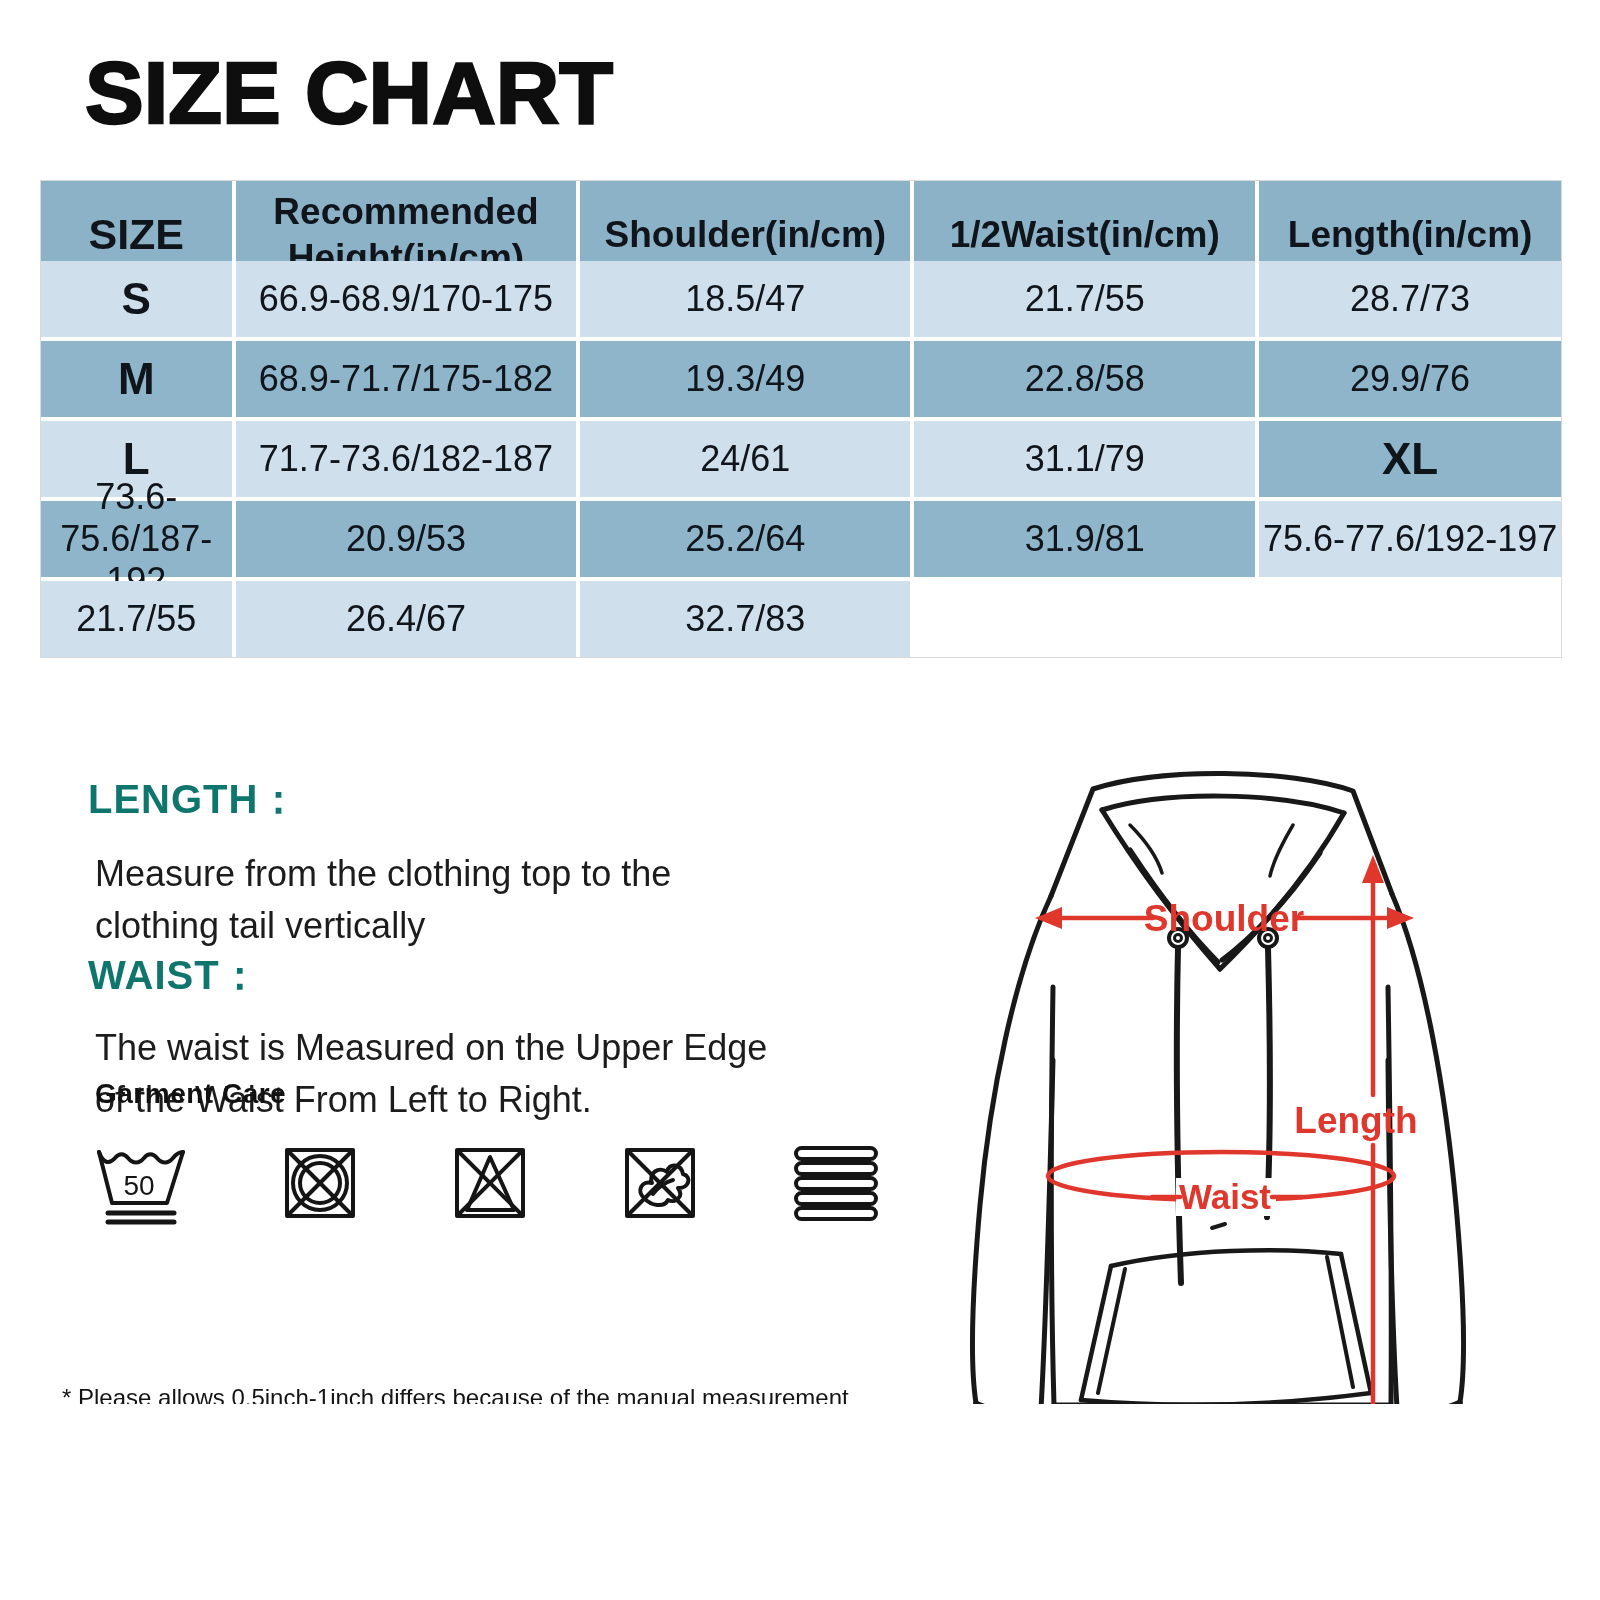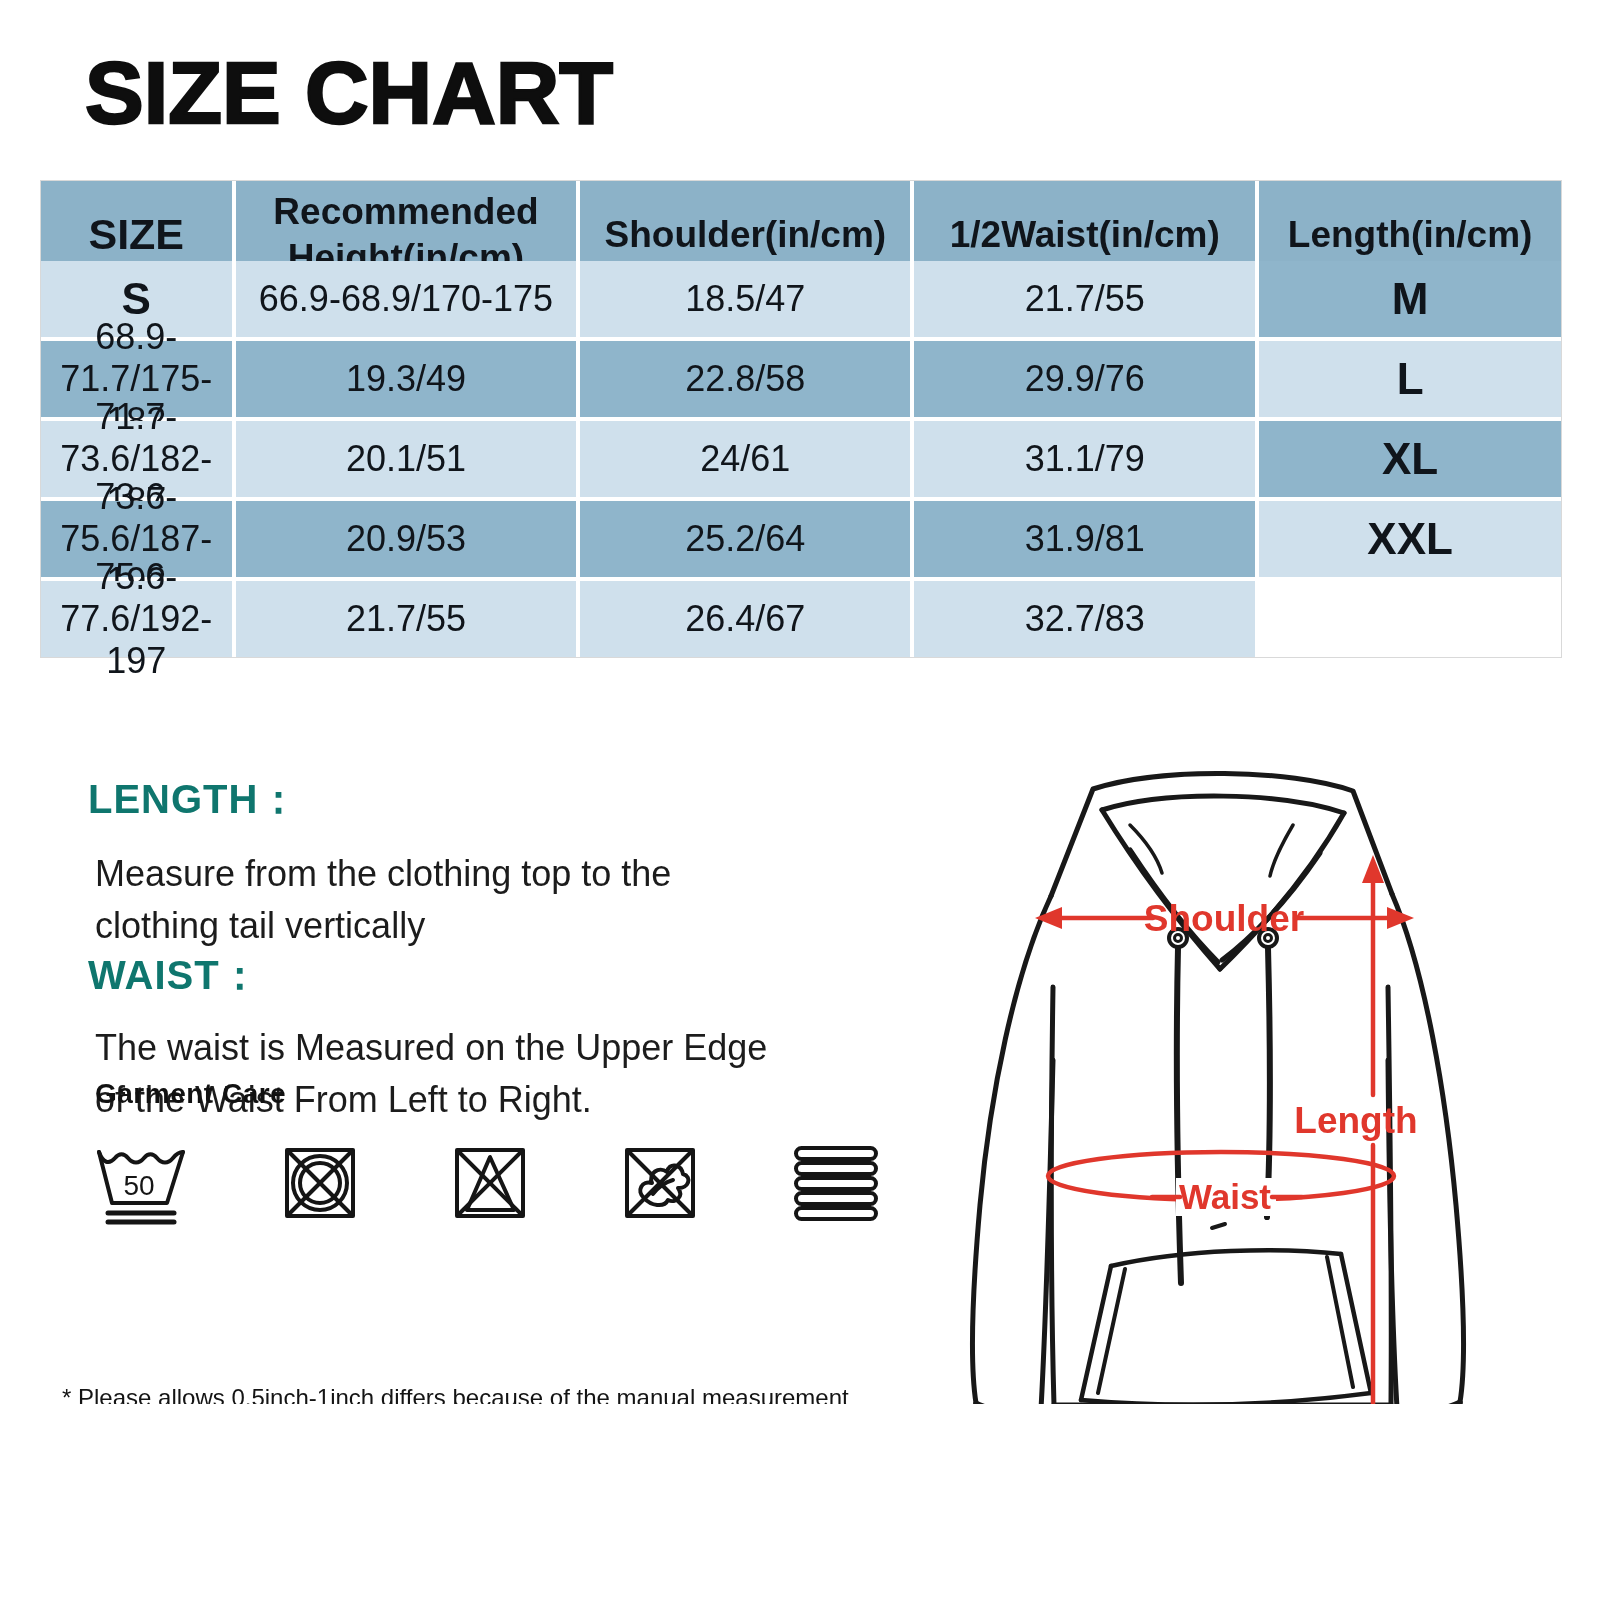--- a/index.html
+++ b/index.html
@@ -44,40 +44,39 @@
         <span class="wrap">Recommended Height(in/cm)</span>
       </div>
     <div class="cell hcell">Shoulder(in/cm)</div>
     <div class="cell hcell">1/2Waist(in/cm)</div>
     <div class="cell hcell">Length(in/cm)</div>
 
     <div class="cell row-light size-label">S</div>
     <div class="cell row-light">66.9-68.9/170-175</div>
     <div class="cell row-light">18.5/47</div>
     <div class="cell row-light">21.7/55</div>
+    <div class="cell row-light">28.7/73</div>
 
     <div class="cell row-dark size-label">M</div>
     <div class="cell row-dark">68.9-71.7/175-182</div>
     <div class="cell row-dark">19.3/49</div>
     <div class="cell row-dark">22.8/58</div>
     <div class="cell row-dark">29.9/76</div>
 
     <div class="cell row-light size-label">L</div>
     <div class="cell row-light">71.7-73.6/182-187</div>
-    <div class="cell row-light">20.1/51</div>
     <div class="cell row-light">24/61</div>
     <div class="cell row-light">31.1/79</div>
 
     <div class="cell row-dark size-label">XL</div>
     <div class="cell row-dark">73.6-75.6/187-192</div>
     <div class="cell row-dark">20.9/53</div>
     <div class="cell row-dark">25.2/64</div>
     <div class="cell row-dark">31.9/81</div>
 
-    <div class="cell row-light size-label">XXL</div>
     <div class="cell row-light">75.6-77.6/192-197</div>
     <div class="cell row-light">21.7/55</div>
     <div class="cell row-light">26.4/67</div>
     <div class="cell row-light">32.7/83</div>
   </div>
 
   <div class="sec-heading" style="top:772px">LENGTH：</div>
   <div class="sec-body" style="top:828px">Measure from the clothing top to the clothing tail vertically</div>
 
   <div class="sec-heading" style="top:948px">WAIST：</div>

